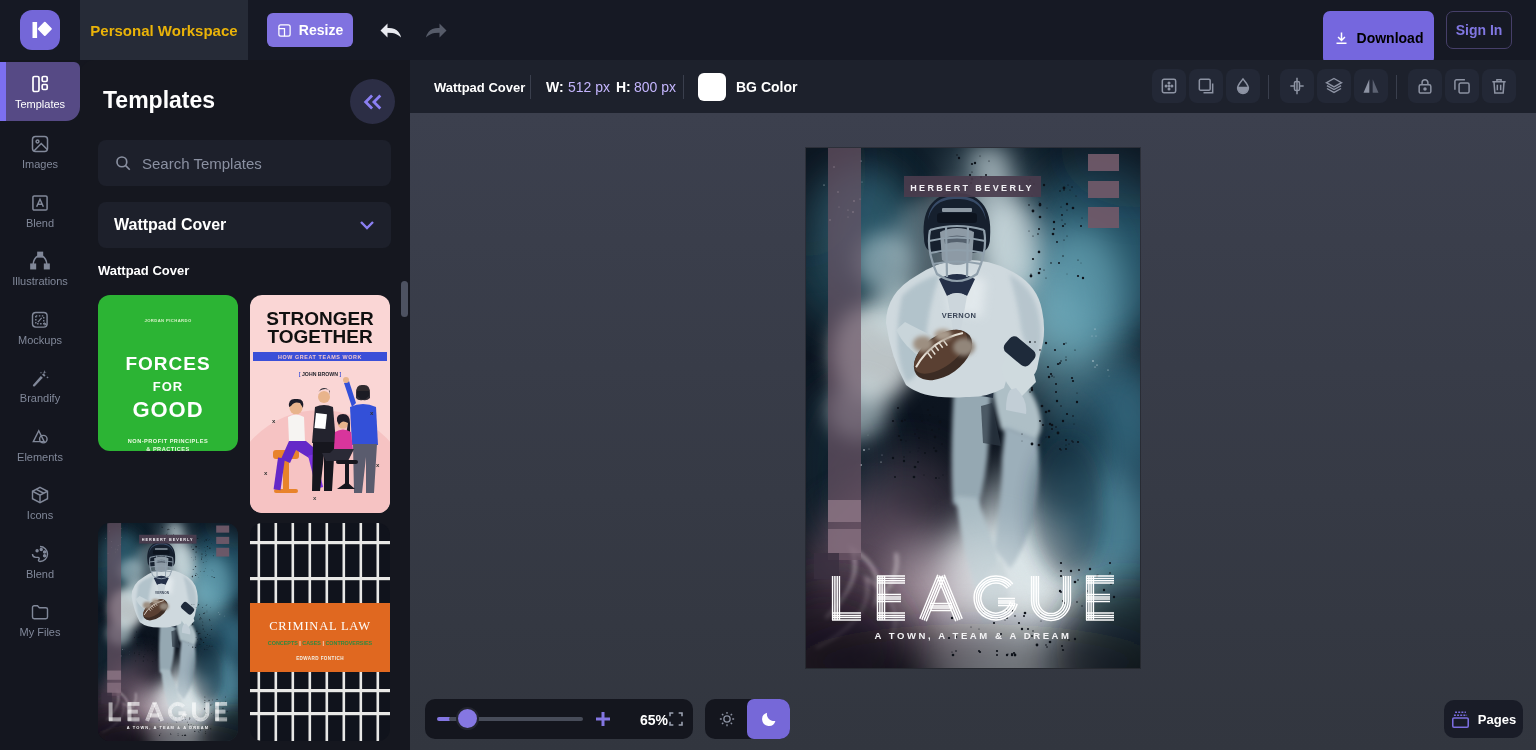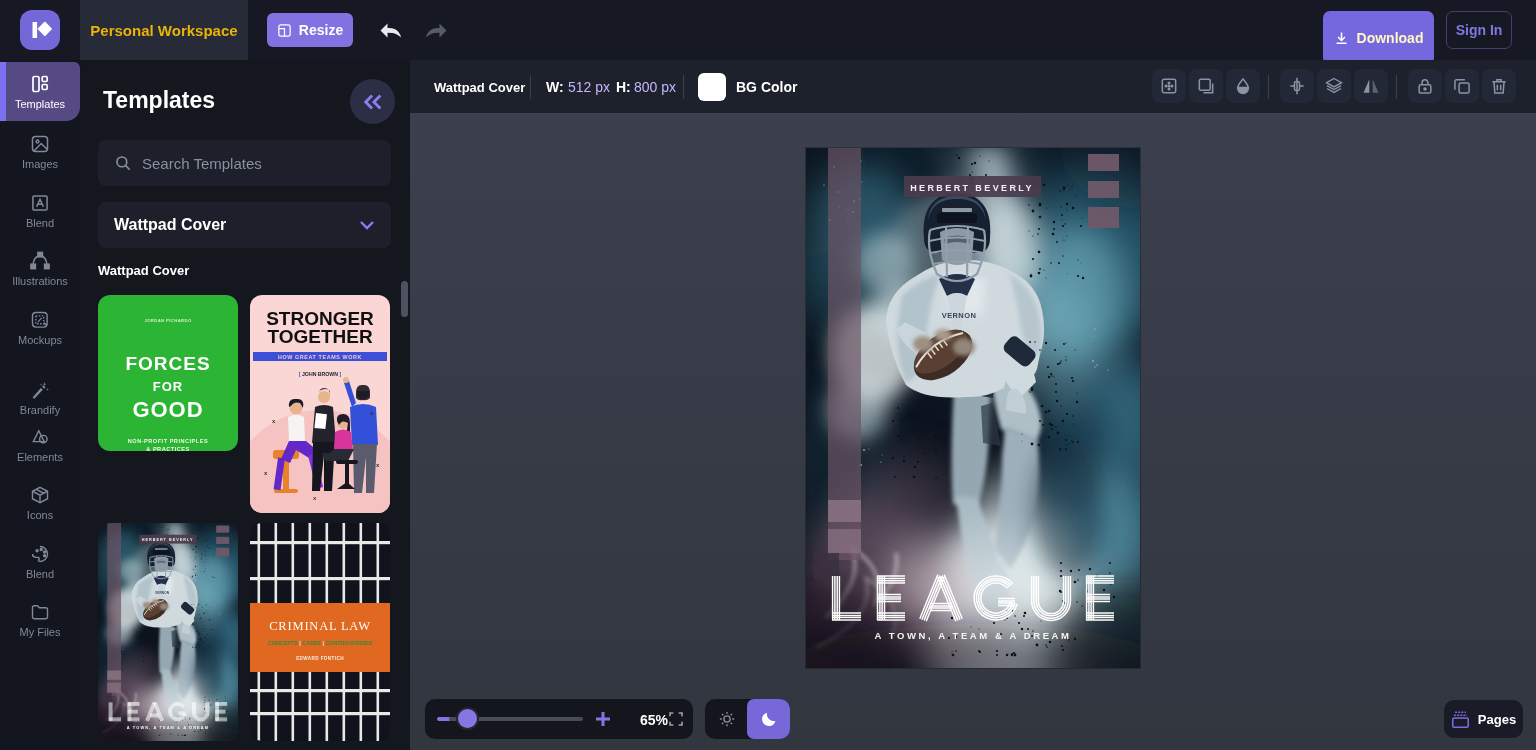--- a/index.html
+++ b/index.html
@@ -2,21 +2,21 @@
 <html><head><meta charset="utf-8">
 <style>
 *{margin:0;padding:0;box-sizing:border-box}
 html,body{width:1536px;height:750px;overflow:hidden;background:#14161f;font-family:"Liberation Sans",sans-serif}
 #app{position:relative;width:1536px;height:750px}
 
 #topbar{position:absolute;left:0;top:0;width:1536px;height:60px;background:#161924}
 #logo{position:absolute;left:20px;top:10px;width:40px;height:40px;border-radius:12px;background:#7467d8}
 #wstab{position:absolute;left:80px;top:0;width:168px;height:60px;background:#262b37;color:#eab308;font-size:15px;font-weight:700;display:flex;align-items:center;justify-content:center}
 #resizebtn{position:absolute;left:267px;top:13px;width:86px;height:34px;border-radius:6px;background:#8072e0;color:#fff;font-size:14px;font-weight:700;display:flex;align-items:center;justify-content:center;gap:7px}
-#dlbtn{position:absolute;left:1323px;top:11px;width:111px;height:54px;border-radius:7px;background:#7567de;color:#fef9c3;font-size:14px;font-weight:700;display:flex;align-items:center;justify-content:center;gap:8px}
+#dlbtn{position:absolute;left:1323px;top:11px;width:111px;height:54px;border-radius:7px;background:#7567de;color:#000000;font-size:14px;font-weight:700;display:flex;align-items:center;justify-content:center;gap:8px}
 #signin{position:absolute;left:1446px;top:11px;width:66px;height:38px;border-radius:7px;border:1px solid #463f69;color:#8177e2;font-size:14px;font-weight:700;display:flex;align-items:center;justify-content:center}
 
 #sidebar{position:absolute;left:0;top:60px;width:80px;height:690px;background:#14161f}
 .sitem{position:absolute;left:0;width:80px;height:54px;display:flex;flex-direction:column;align-items:center;justify-content:center;gap:4px;color:#818899;font-size:11px}
 .sitem svg{display:block}
 .sitem.active{background:#564a85;color:#fff;border-radius:0 6px 14px 0}
 .sitem.active:before{content:"";position:absolute;left:0;top:0;bottom:0;width:6px;background:#7c6ff0}
 
 #panel{position:absolute;left:80px;top:60px;width:330px;height:690px;background:#15171f;border-radius:14px 0 0 0}
 #ptitle{position:absolute;left:23px;top:27px;color:#fff;font-size:23px;font-weight:700}
@@ -107,21 +107,21 @@
     </div>
     <div class="sitem" style="top:241px">
       <svg width="20" height="20" viewBox="0 0 24 24" fill="none" stroke="#818899" stroke-width="1.7">
           <rect x="3" y="3" width="17.5" height="17.5" rx="4"></rect>
           <rect x="7" y="7" width="9.5" height="9.5" stroke-dasharray="1.8 1.8"></rect>
           <path d="M9.5 14.5 14 9.5" stroke-width="1.5"></path>
           <path d="M16.5 14.5l1.2 4.6 1.6-1.7 2.2.2z" fill="#818899" stroke="none"></path>
         </svg>
       <span>Mockups</span>
     </div>
-    <div class="sitem" style="top:311px">
+    <div class="sitem" style="top:299px">
       <svg width="20" height="20" viewBox="0 0 24 24" fill="#818899">
           <path d="M3.5 20.5 13 9.5l2.4 2.2L5.5 22.3 3.5 22z"></path>
           <path d="M14.5 8l2.6 2.4 1.5-1.6-2.6-2.4z"></path>
           <path d="M17.5 2.5l.5 2 2 .5-2 .5-.5 2-.5-2-2-.5 2-.5zM21 9.5l.35 1.4 1.4.35-1.4.35-.35 1.4-.35-1.4-1.4-.35 1.4-.35zM13.2 4.2l.3 1.2 1.2.3-1.2.3-.3 1.2-.3-1.2-1.2-.3 1.2-.3z"></path>
         </svg>
       <span>Brandify</span>
     </div>
     <div class="sitem" style="top:358px">
       <svg width="20" height="20" viewBox="0 0 24 24" fill="none" stroke="#818899" stroke-width="1.7">
           <path d="M10.5 4.5 4 17.5h13z"></path>

